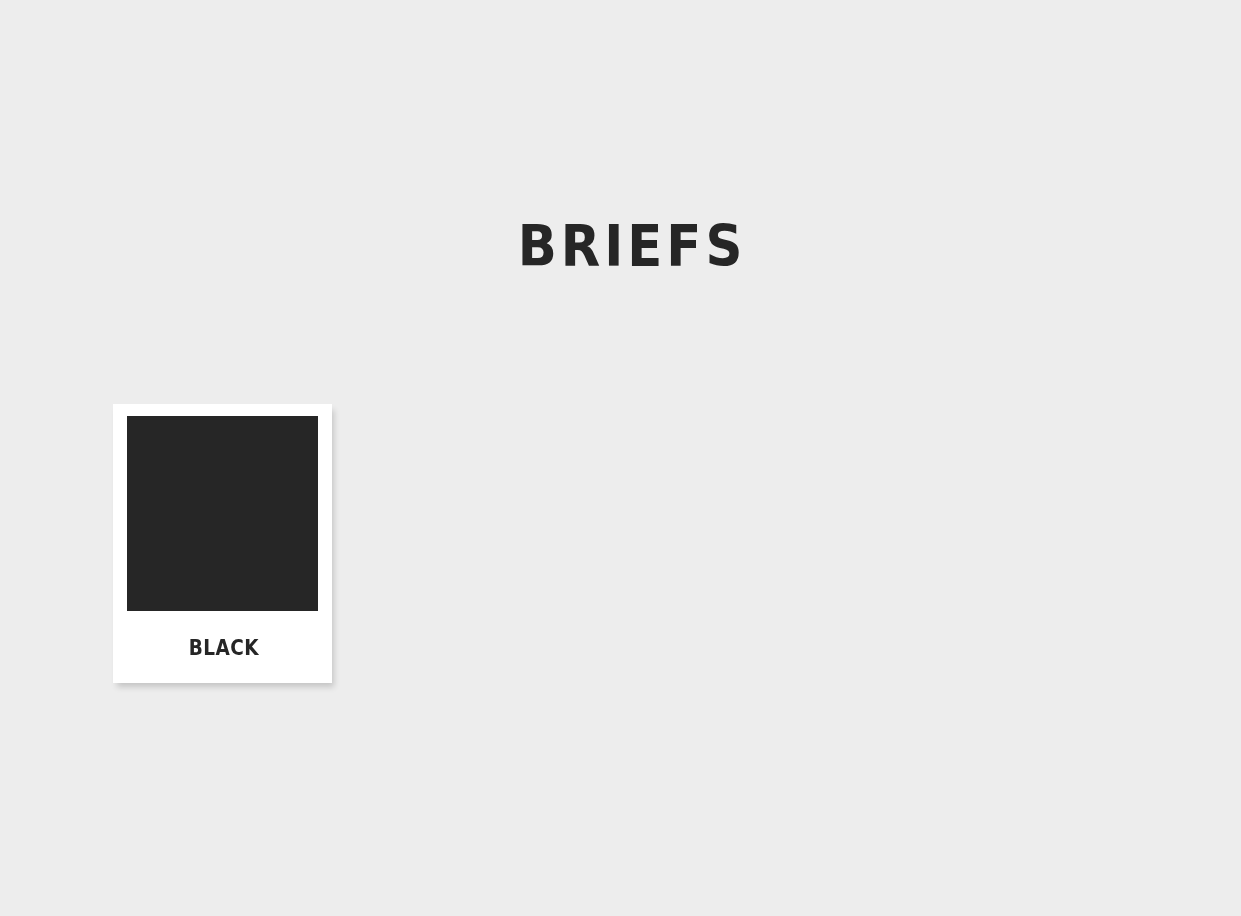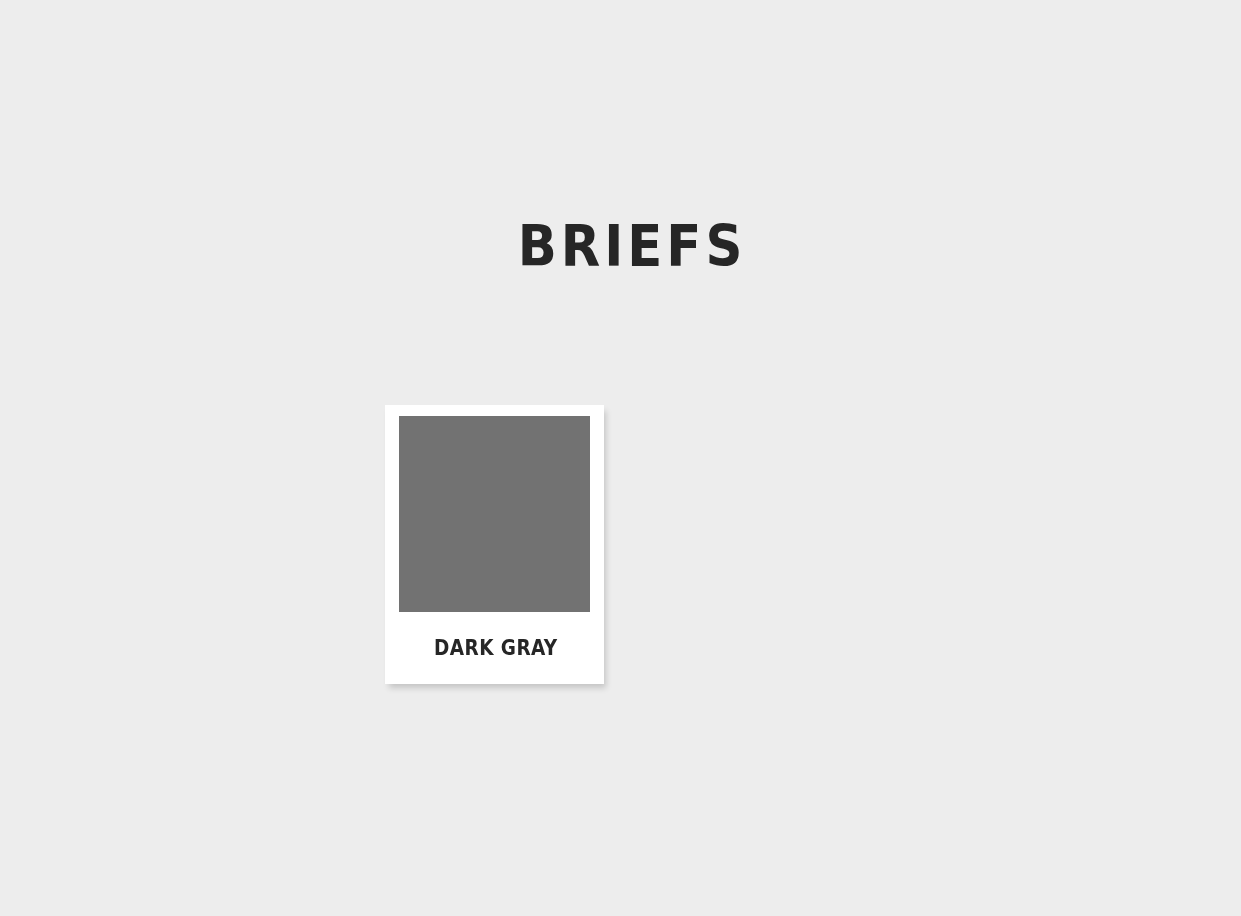--- a/index.html
+++ b/index.html
@@ -77,22 +77,22 @@
 </style>
 </head>
 <body style="background: rgb(237, 237, 237);">
 
 <div class="page" style="background: rgb(237, 237, 237);">
 
   <h1 class="page-title" style="top: 217px; left: 9.5px; color: rgb(38, 38, 38);">BRIEFS</h1>
 
   <div class="swatch-row">
 
+    <div class="swatch-card" style="left: 112.5px; top: 404px; width: 219.5px; height: 279px; background: rgb(255, 255, 255);">
+      <div class="swatch-color" style="left: 14.2px; top: 11.6px; width: 191.4px; height: 195.9px; background: rgb(38, 38, 38);"></div>
+      <div class="swatch-label" style="top: 233.5px; color: rgb(38, 38, 38);">BLACK</div>
+    </div>
 
-    <div class="swatch-card" style="left: 384.7px; top: 405.3px; width: 219px; height: 278.4px; background: rgb(255, 255, 255);">
-      <div class="swatch-color" style="left: 14.6px; top: 11.2px; width: 190.6px; height: 195.2px; background: rgb(114, 114, 114);"></div>
-      <div class="swatch-label" style="top: 232.9px; color: rgb(38, 38, 38);">DARK GRAY</div>
-    </div>
 
 
 
   </div>
 </div>
 
 </body></html>

